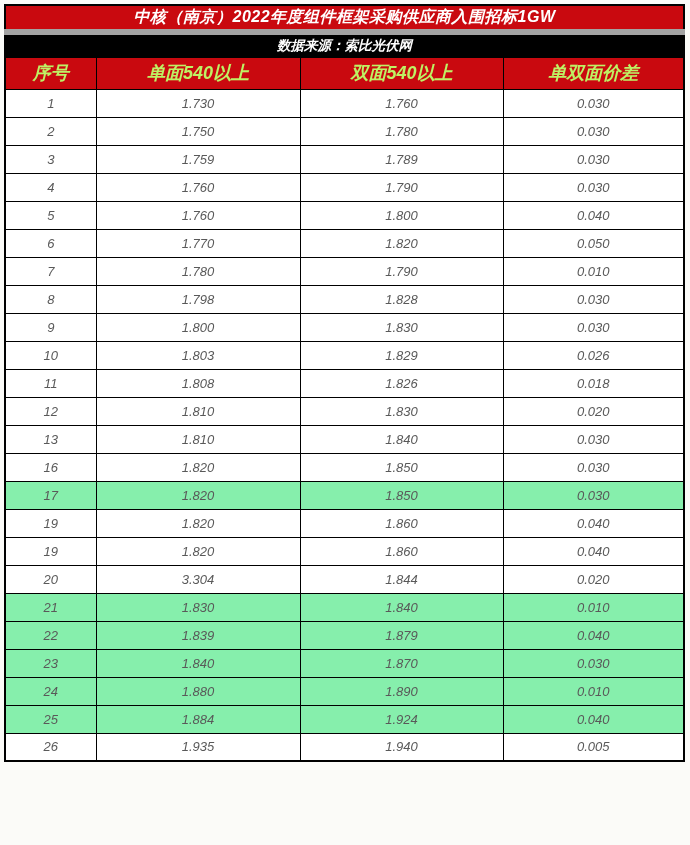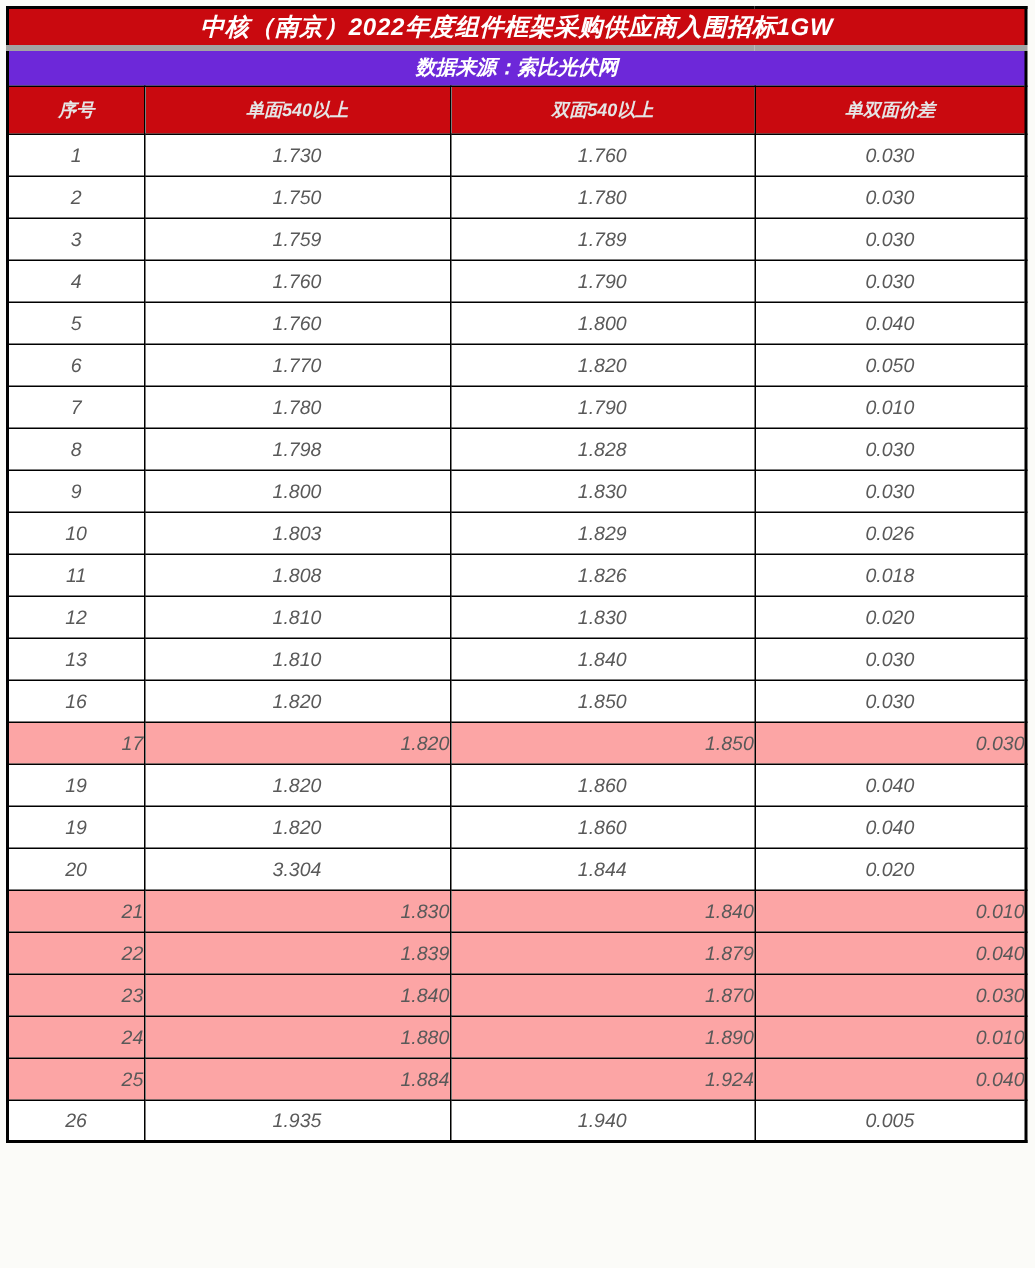--- a/index.html
+++ b/index.html
@@ -26,41 +26,41 @@
   th.title-cell {
     background: #C9090F;
     color: #FFFFFF;
     font-size: 16px;
     font-weight: bold;
     height: 27px;
     border-bottom: 1px solid #C9090F;
     letter-spacing: 0.5px;
   }
   th.subtitle-cell {
-    background: #6d28d9;
+    background: #000000;
     color: #FFFFFF;
     font-size: 13.5px;
     font-weight: bold;
     height: 25px;
-    border-top: 4px solid #a3a3a3;
+    border-top: 6px solid #a3a3a3;
   }
   tr.colhead th {
     background: #C9090F;
-    color: #e5e5e5;
-    font-size: 12px;
+    color: #bef264;
+    font-size: 18px;
     font-weight: bold;
     height: 32px;
   }
   tbody td {
     height: 28px;
     font-size: 13px;
     color: #595959;
     background: #FFFFFF;
   }
-  tbody tr.hl td { background: #fca5a5; text-align: right; }
+  tbody tr.hl td { background: #86efac; }
 </style>
 </head>
 <body>
 
 <div class="page">
   <table class="price-table">
     <colgroup>
       <col style="width:91px">
       <col style="width:204px">
       <col style="width:203px">

